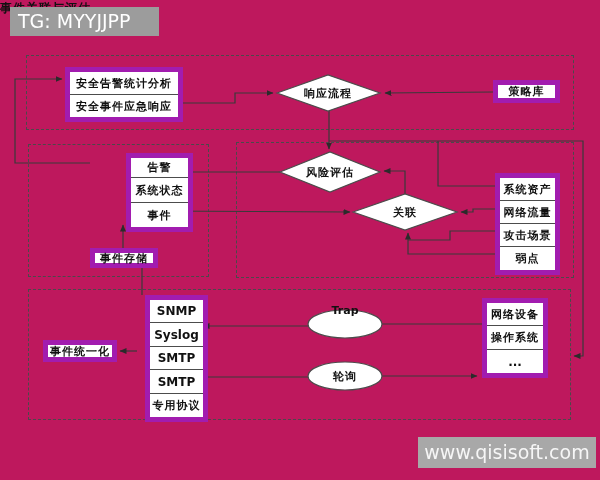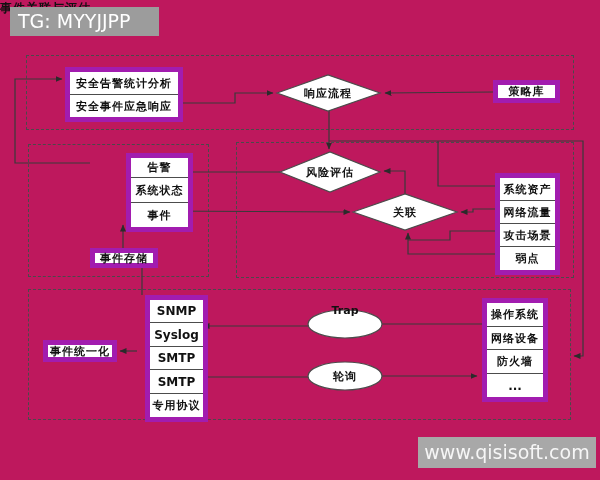--- a/index.html
+++ b/index.html
@@ -139,28 +139,25 @@
         <span class="lat">SMTP</span>
       </div>
     <div class="row" style="height:24px;">
         <span class="lat">SMTP</span>
       </div>
     <div class="row" style="height:23px;">
         <span class="zh">专用协议</span>
       </div>
   </div>
   <div class="stack" style="left:482px;top:298px;width:66px;">
-    <div class="row" style="height:24px;">
-        <span class="zh">操作系统</span>
-      </div>
     <div class="row" style="height:23px;">
         <span class="zh">网络设备</span>
       </div>
     <div class="row" style="height:24px;">
-        <span class="zh">防火墙</span>
+        <span class="zh">操作系统</span>
       </div>
     <div class="row" style="height:23px;">
         <span class="lat">...</span>
       </div>
   </div>
 
   <div class="flabel zh" style="left:288px;top:86px;width:80px;">响应流程</div>
   <div class="flabel zh" style="left:290px;top:165px;width:80px;">风险评估</div>
   <div class="flabel zh" style="left:365px;top:205px;width:80px;">关联</div>
   <div class="flabel lat" style="left:305px;top:304px;width:80px;font-size:11px;">Trap</div>

